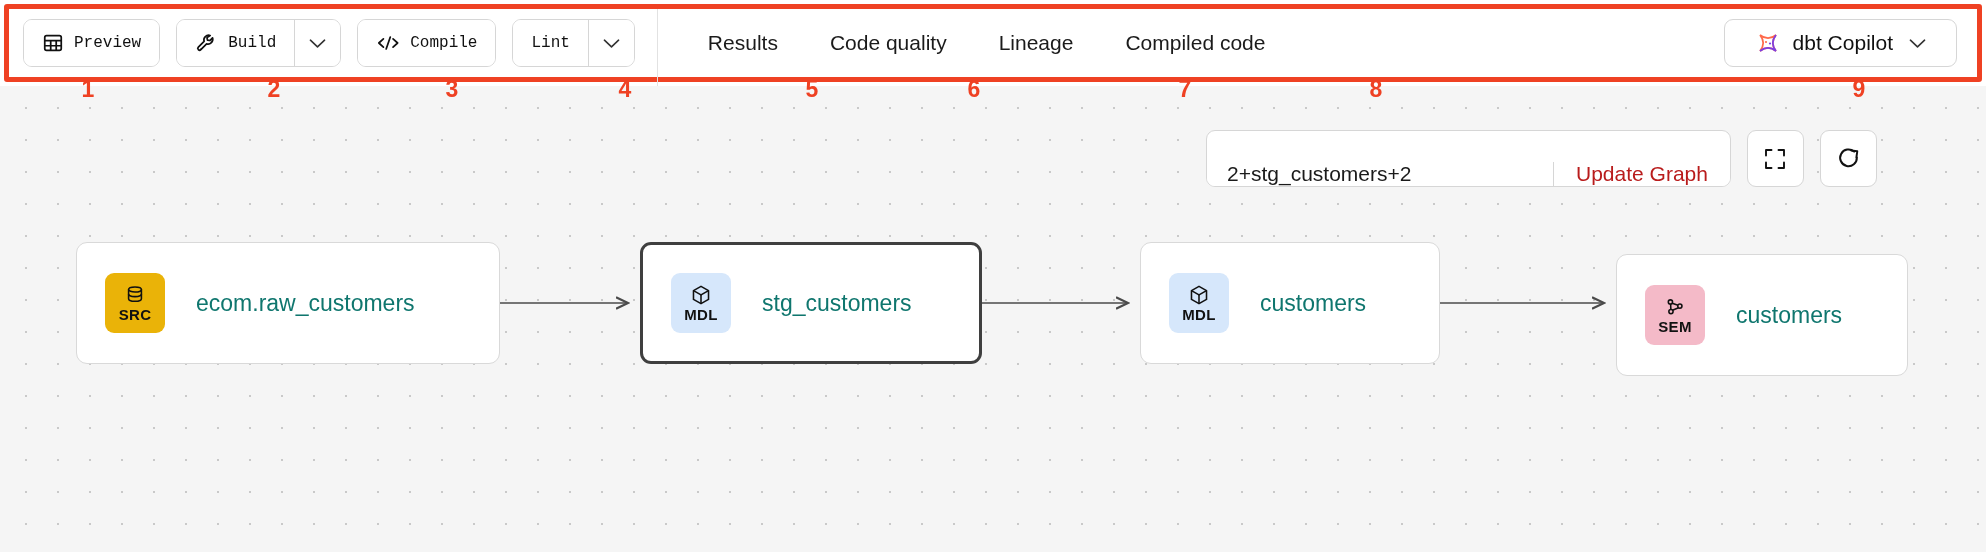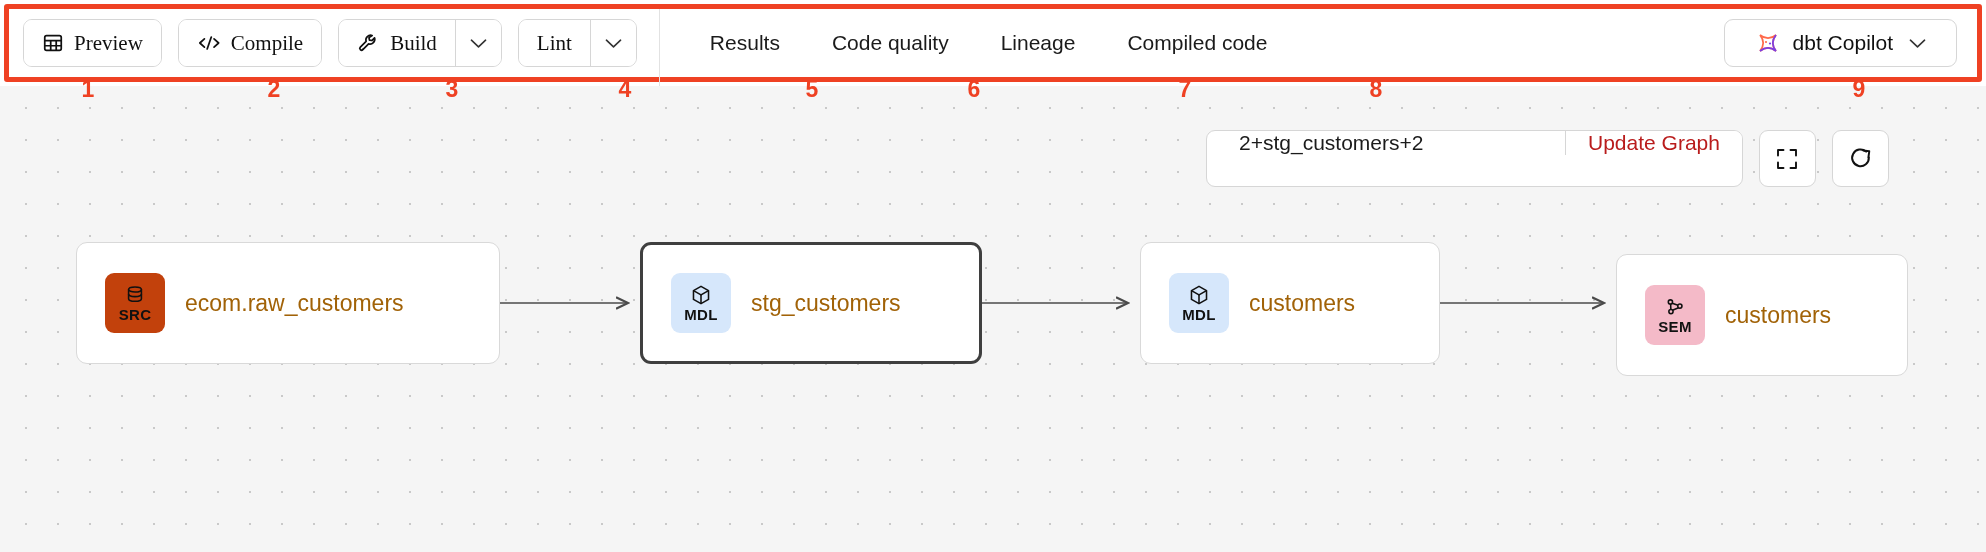--- a/index.html
+++ b/index.html
@@ -54,23 +54,23 @@
   }
   .btn-group.single { }
 
   .tb-btn {
     display: flex;
     align-items: center;
     gap: 10px;
     padding: 0 18px;
     background: #ffffff;
     border: none;
-    font-size: 21px;
+    font-size: 16px;
     color: #111111;
-    font-family: Liberation Serif, serif;
+    font-family: Liberation Mono, monospace;
     cursor: pointer;
     white-space: nowrap;
   }
 
   .tb-caret {
     display: flex;
     align-items: center;
     justify-content: center;
     width: 46px;
     background: #ffffff;
@@ -161,27 +161,26 @@
   
   .graph-controls {
     position: absolute;
     left: 1206px;
     top: 44px;
     display: flex;
     align-items: center;
   }
   .search-group {
     display: flex;
-    align-items: flex-start;
+    align-items: flex-end;
     height: 57px;
     border: 1px solid #d6d6d6;
     border-radius: 9px;
     background: #ffffff;
     overflow: hidden;
-    padding-left: 12px;
   }
   .search-input {
     width: 346px;
     border: none;
     outline: none;
     padding: 0 20px;
     font-size: 21px;
     font-family: "Liberation Sans", sans-serif;
     color: #1b1b1b;
     background: #ffffff;
@@ -239,23 +238,23 @@
     flex: 0 0 auto;
   }
   .badge-label {
     font-size: 15px;
     font-weight: 600;
     color: #111111;
     letter-spacing: .3px;
     line-height: 1;
   }
   .node-title {
-    margin-left: 20px;
+    margin-left: 31px;
     font-size: 23px;
-    color: #a16207;
+    color: #0f766e;
     white-space: nowrap;
   }
 
   .edge { position: absolute; }
 
   svg { display: block; }
 </style>
 </head>
 <body>
 
@@ -269,33 +268,20 @@
           <span class="tb-icon">
             <svg width="22" height="22" viewBox="0 0 24 24" fill="none" stroke="#111" stroke-width="1.9">
               <rect x="3" y="4" width="18" height="16" rx="2"></rect>
               <line x1="3" y1="9.5" x2="21" y2="9.5"></line>
               <line x1="3" y1="15" x2="21" y2="15"></line>
               <line x1="9.5" y1="9.5" x2="9.5" y2="20"></line>
               <line x1="15.5" y1="9.5" x2="15.5" y2="20"></line>
             </svg>
           </span>
           <span>Preview</span>
-        </button>
-      </div>
-
-      <div class="btn-group single">
-        <button class="tb-btn">
-          <span class="tb-icon">
-            <svg width="24" height="22" viewBox="0 0 26 24" fill="none" stroke="#111" stroke-width="1.9" stroke-linecap="round" stroke-linejoin="round">
-              <polyline points="8,7.5 3,12 8,16.5"></polyline>
-              <line x1="15.5" y1="5.5" x2="11" y2="18.5"></line>
-              <polyline points="18.5,7.5 23.5,12 18.5,16.5"></polyline>
-            </svg>
-          </span>
-          <span>Compile</span>
         </button>
       </div>
 
       <div class="btn-group">
         <button class="tb-btn">
           <span class="tb-icon">
             <svg width="23" height="23" viewBox="0 0 24 24" fill="none" stroke="#111" stroke-width="1.8" stroke-linecap="round" stroke-linejoin="round">
               <path d="M15.8 3.6a5 5 0 0 0-6.3 6.2l-6 6a1.8 1.8 0 0 0 2.6 2.6l6-6a5 5 0 0 0 6.2-6.3l-2.8 2.8-2.5-.5-.5-2.5z"></path>
               <circle cx="6" cy="18" r="0.9" fill="#111" stroke="none"></circle>
             </svg>
@@ -304,20 +290,33 @@
         </button>
         <div class="tb-caret">
           <span>
             <svg width="17" height="11" viewBox="0 0 18 11" fill="none" stroke="#333" stroke-width="1.7" stroke-linecap="round" stroke-linejoin="round">
               <polyline points="1.5,2 9,9 16.5,2"></polyline>
             </svg>
           </span>
         </div>
       </div>
 
+      <div class="btn-group single">
+        <button class="tb-btn">
+          <span class="tb-icon">
+            <svg width="24" height="22" viewBox="0 0 26 24" fill="none" stroke="#111" stroke-width="1.9" stroke-linecap="round" stroke-linejoin="round">
+              <polyline points="8,7.5 3,12 8,16.5"></polyline>
+              <line x1="15.5" y1="5.5" x2="11" y2="18.5"></line>
+              <polyline points="18.5,7.5 23.5,12 18.5,16.5"></polyline>
+            </svg>
+          </span>
+          <span>Compile</span>
+        </button>
+      </div>
+
       <div class="btn-group">
         <button class="tb-btn">
           <span>Lint</span>
         </button>
         <div class="tb-caret">
           <span>
             <svg width="17" height="11" viewBox="0 0 18 11" fill="none" stroke="#333" stroke-width="1.7" stroke-linecap="round" stroke-linejoin="round">
               <polyline points="1.5,2 9,9 16.5,2"></polyline>
             </svg>
           </span>
@@ -409,21 +408,21 @@
         <marker id="arrow" markerWidth="9" markerHeight="9" refX="7.5" refY="4.2" orient="auto">
           <path d="M0,0.6 L7.6,4.2 L0,7.8" fill="none" stroke="#4a4a4a" stroke-width="1.4"></path>
         </marker>
       </defs>
       <line x1="500" y1="217" x2="628" y2="217" stroke="#4a4a4a" stroke-width="1.6" marker-end="url(#arrow)"></line>
       <line x1="982" y1="217" x2="1128" y2="217" stroke="#4a4a4a" stroke-width="1.6" marker-end="url(#arrow)"></line>
       <line x1="1440" y1="217" x2="1604" y2="217" stroke="#4a4a4a" stroke-width="1.6" marker-end="url(#arrow)"></line>
     </svg>
 
     <div class="node" style="left:76px; top:156px; width:424px;">
-      <div class="node-badge" style="background:#c2410c;">
+      <div class="node-badge" style="background:#eab308;">
         <span>
           <svg width="22" height="22" viewBox="0 0 24 24" fill="none" stroke="#111" stroke-width="1.7">
             <ellipse cx="12" cy="6" rx="7" ry="2.8"></ellipse>
             <path d="M5 6v5c0 1.55 3.13 2.8 7 2.8s7-1.25 7-2.8V6"></path>
             <path d="M5 11v5c0 1.55 3.13 2.8 7 2.8s7-1.25 7-2.8v-5"></path>
           </svg>
         </span>
         <span class="badge-label">SRC</span>
       </div>
       <span class="node-title">ecom.raw_customers</span>

